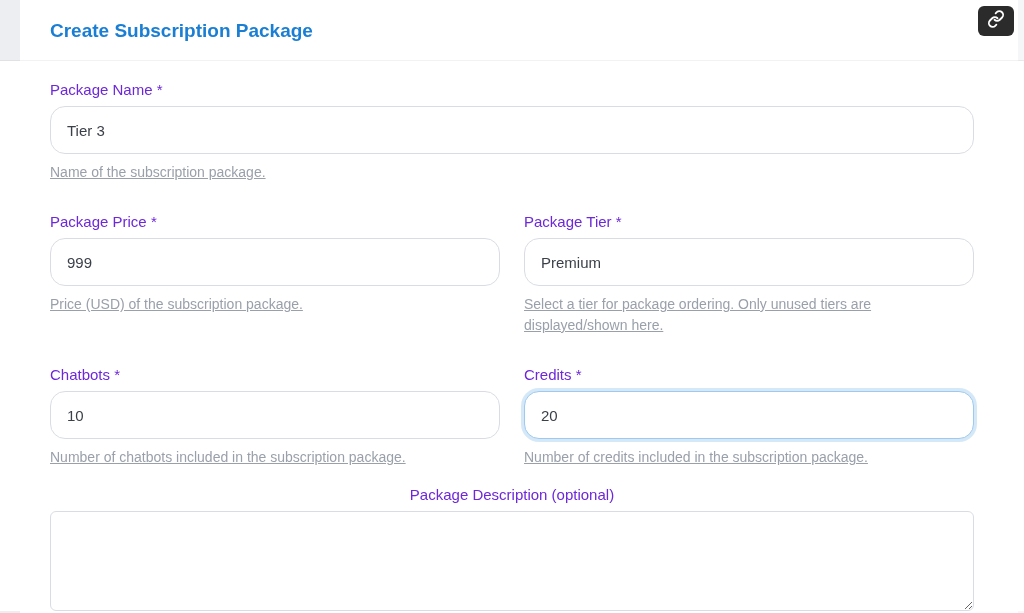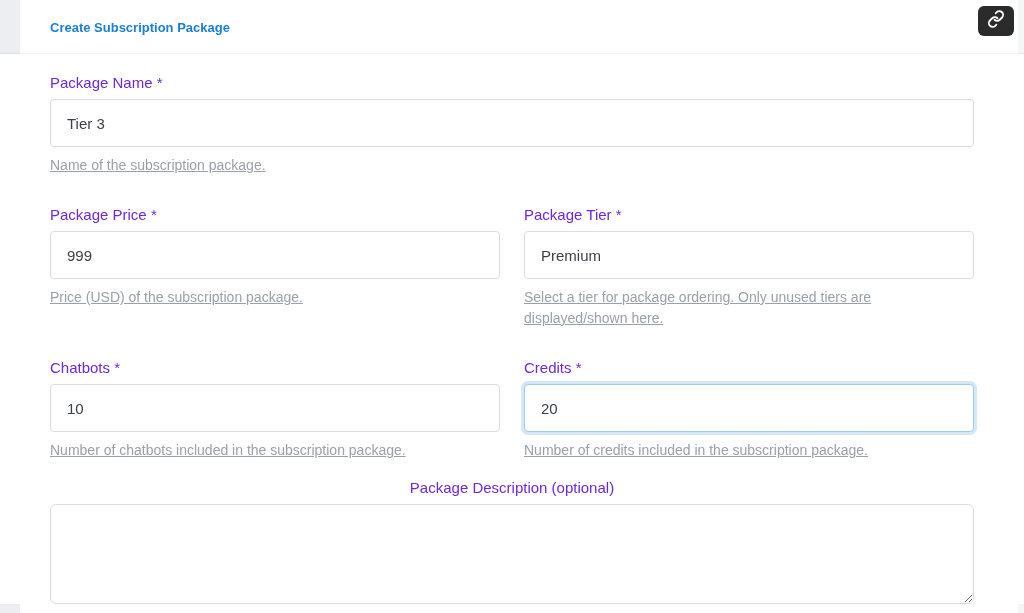--- a/index.html
+++ b/index.html
@@ -6,21 +6,21 @@
     body {
       font-family: -apple-system, BlinkMacSystemFont, "Segoe UI", Arial, sans-serif;
       background: #f5f6f8;
       width: 1024px;
       height: 613px;
       overflow: hidden;
       position: relative;
     }
     .page-title {
       color: #1a7fd4;
-      font-size: 13px;
+      font-size: 19px;
       font-weight: 600;
       padding: 20px 0 18px 50px;
       border-bottom: 1px solid rgba(0,0,0,0.05);
     }
     .form-area {
       padding: 20px 50px 0 50px;
       background: #fff;
       margin-top: 0;
     }
     .field-row {
@@ -43,21 +43,21 @@
     label.field-label {
       font-size: 15px;
       color: #6d28d9;
       margin-bottom: 8px;
       font-weight: 400;
     }
     .input-box {
       width: 100%;
       height: 48px;
       border: 1px solid #d9dde3;
-      border-radius: 4px;
+      border-radius: 15px;
       padding: 0 16px;
       font-size: 15px;
       color: #3a3f48;
       background: #fff;
       outline: none;
     }
     .input-box.focused {
       border-color: #9ec9f0;
       box-shadow: 0 0 0 3px rgba(132,188,236,0.35);
     }

